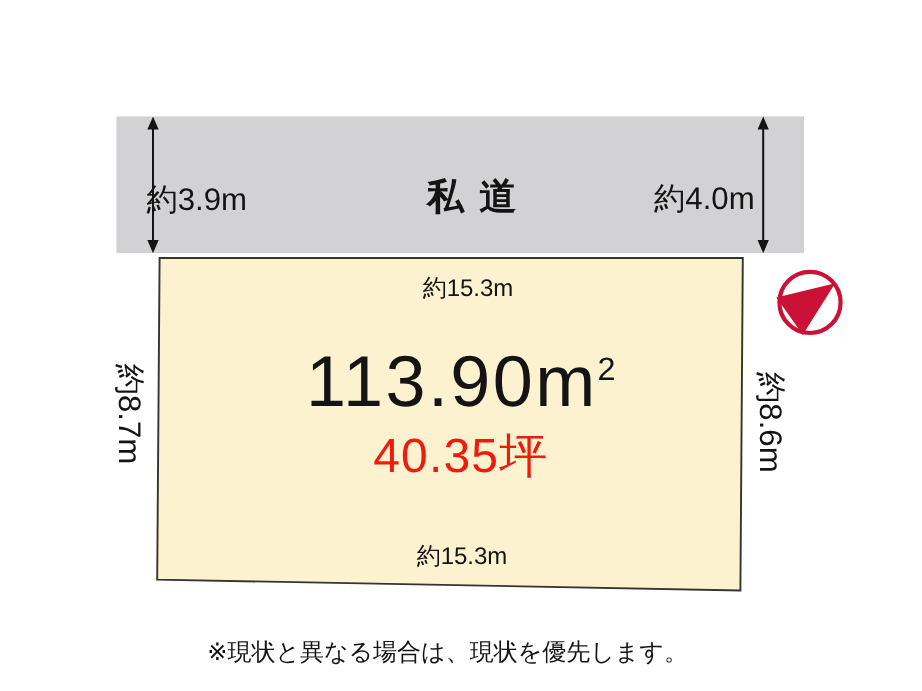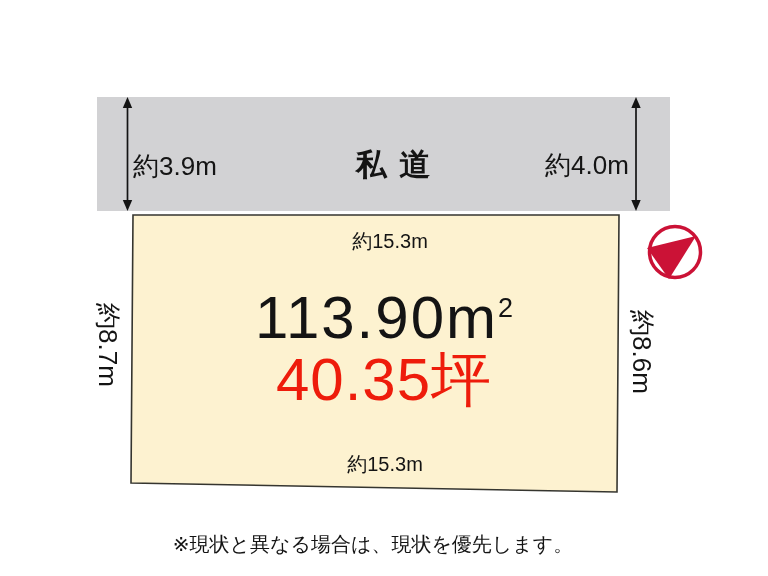--- a/index.html
+++ b/index.html
@@ -34,21 +34,21 @@
   .area-m2{
     font-size:60px;
     letter-spacing:2px;
   }
   .area-m2 sup{
     font-size:0.45em;
     vertical-align:super;
     letter-spacing:0;
   }
   .area-tsubo{
-    font-size:60px;
+    font-size:40px;
     letter-spacing:1px;
     color:var(--tsubo-red);
   }
   .note{font-size:20px;letter-spacing:0;}
 </style>
 </head>
 <body>
 
 <div class="canvas">
 
@@ -69,21 +69,21 @@
       <polygon points="636,97 631.3,108 640.7,108" stroke="none"></polygon>
       <polygon points="636,211 631.3,200 640.7,200" stroke="none"></polygon>
     </g>
 
     <g>
       <circle cx="675" cy="252" r="25.5" style="fill:#ffffff;stroke:var(--compass-red);stroke-width:3.5"></circle>
       <polygon points="696,236 647,248 669,279" style="fill:var(--compass-red)"></polygon>
     </g>
   </svg>
 
-  <div class="lbl dim" style="left:175px;top:166px;">約3.9m</div>
+  <div class="lbl dim" style="left:164px;top:166px;">約3.9m</div>
 
   <div class="lbl road-name" style="left:394px;top:164px;font-weight:bold;">私 道</div>
 
   <div class="lbl dim" style="left:587px;top:165px;text-align:right;">約4.0m</div>
 
   <div class="lbl frontage" style="left:390px;top:241px;">約15.3m</div>
 
   <div class="lbl area-m2" style="left:384px;top:318px;"><span>113.90m</span><sup>2</sup></div>
 
   <div class="lbl area-tsubo" style="left:384px;top:380px;">40.35坪</div>

